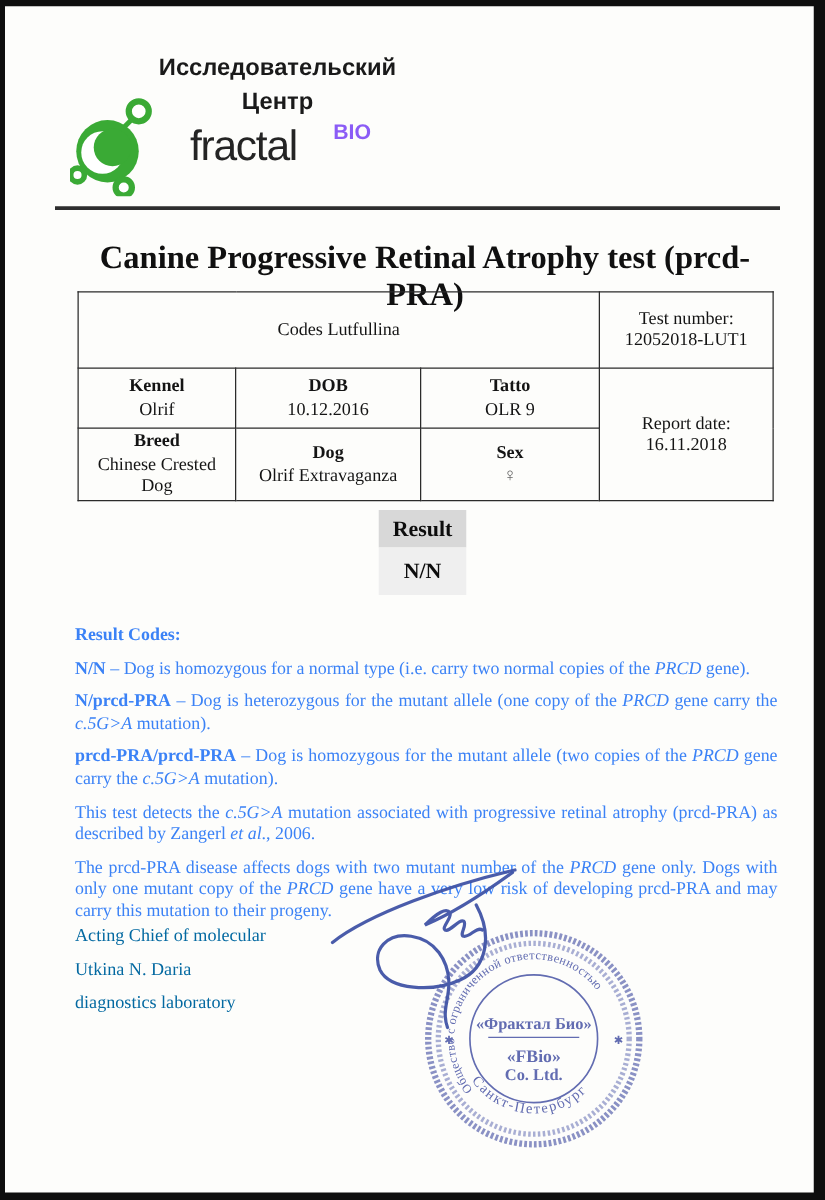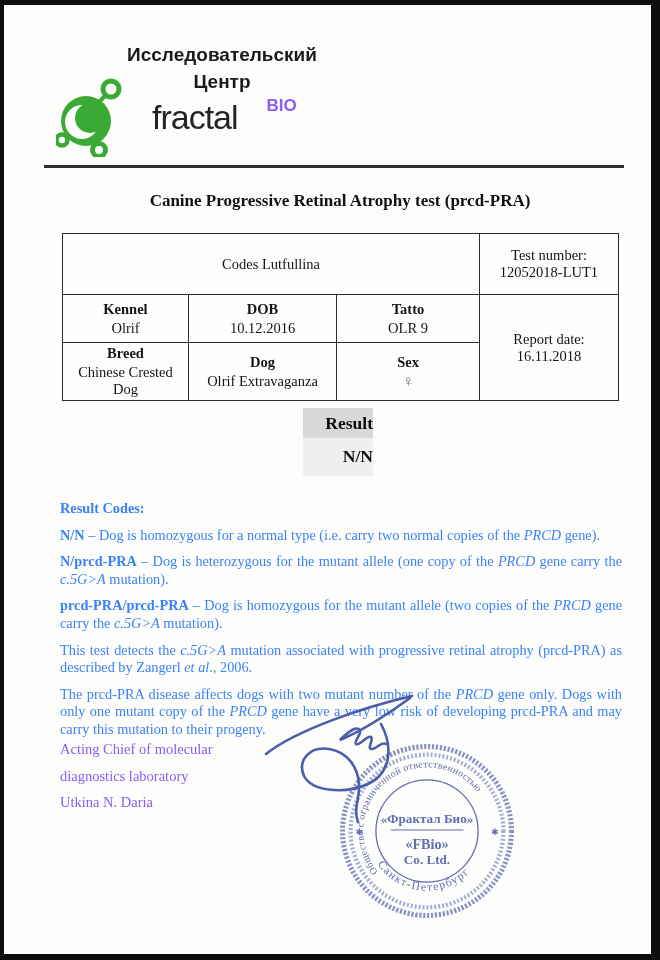--- a/index.html
+++ b/index.html
@@ -16,45 +16,45 @@
   .logo{position:absolute;top:72px;left:52px;display:flex;align-items:center;gap:28px;}
   .logo-word{font-family:"Liberation Sans","DejaVu Sans",sans-serif;font-size:34px;
     color:#242424;letter-spacing:-1px;margin-left:2px;}
   .logo-sup{font-family:"Liberation Sans","DejaVu Sans",sans-serif;color:#8b5cf6;
     font-size:17px;font-weight:bold;position:relative;top:-11px;margin-left:1px;}
   .address{position:absolute;top:33px;left:320px;width:302px;text-align:center;
     font-size:15px;line-height:19.5px;color:#141414;}
   .rule{position:absolute;top:160px;left:40px;width:580px;height:2.5px;background:#2e2e2e;}
   
   .title{position:absolute;top:186px;left:58px;width:556px;text-align:center;
-    font-size:17px;font-weight:bold;color:#101010;}
+    font-size:26px;font-weight:bold;color:#101010;}
   
   table.info{position:absolute;top:228px;left:58px;width:556px;border-collapse:collapse;
     table-layout:fixed;font-size:14.5px;color:#141414;}
   table.info td{border:1.5px solid #2b2b2b;text-align:center;vertical-align:middle;padding:2px 4px;}
   td.owner-cell{height:56px;}
   tr.r2 td{height:43px;}
   tr.r3 td{height:46px;}
   .cl{font-weight:bold;}
   .cv{margin-top:2px;}
   .sex{color:#666;font-size:15px;}
   
-  .result-box{position:absolute;top:403px;left:299px;width:70px;text-align:right;
+  .result-box{position:absolute;top:403px;left:299px;width:70px;text-align:center;
     font-weight:bold;font-size:17.5px;color:#0d0d0d;}
   .result-box .rh{background:#d8d8d8;height:30px;line-height:30px;}
   .result-box .rv{background:#efefef;height:38px;line-height:36px;}
   
   .body-text{position:absolute;top:495px;left:56px;width:562px;font-size:14.3px;
     line-height:17.6px;text-align:justify;color:#3b82f6;}
   .body-text .codes-heading{font-weight:bold;margin:0 0 9px 0;}
   .body-text p{margin:0 0 9px 0;}
   .body-text b{font-weight:bold;}
   .body-text i{font-style:italic;}
   
-  .sig-block{position:absolute;top:731px;left:56px;font-size:14.5px;line-height:26.5px;color:#8b5cf6;}
+  .sig-block{position:absolute;top:731px;left:56px;font-size:14.5px;line-height:26.5px;color:#0369a1;}
   
   .stamp{position:absolute;left:334px;top:737px;width:178px;height:178px;opacity:.92;}
   .signature{position:absolute;left:256px;top:681px;width:190px;height:140px;}
   .stamp text{font-family:"Liberation Serif","DejaVu Serif",serif;}
 </style>
 </head>
 <body>
 
 <div class="page">
 
@@ -150,22 +150,22 @@
 
     <p><b>prcd-PRA/prcd-PRA</b><span> – Dog is homozygous for the mutant allele (two copies of the </span><i>PRCD</i><span> gene carry the </span><i>c.5G&gt;A</i><span> mutation).</span></p>
 
     <p><span>This test detects the </span><i>c.5G&gt;A</i><span> mutation associated with progressive retinal atrophy (prcd-PRA) as described by Zangerl </span><i>et al</i><span>., 2006.</span></p>
 
     <p><span>The prcd-PRA disease affects dogs with two mutant number of the </span><i>PRCD</i><span> gene only. Dogs with only one mutant copy of the </span><i>PRCD</i><span> gene have a very low risk of developing prcd-PRA and may carry this mutation to their progeny.</span></p>
   </div>
 
   <div class="sig-block">
     <div>Acting Chief of molecular</div>
+    <div>Utkina N. Daria</div>
     <div>diagnostics laboratory</div>
-    <div>Utkina N. Daria</div>
   </div>
 
   <svg class="stamp" viewBox="0 0 176 176">
     <defs>
       <path id="arcTop" d="M 39.7 128.5 A 63 63 0 1 1 136.3 128.5"></path>
       <path id="arcBottom" d="M 36.9 117.5 A 59 59 0 0 0 139.1 117.5"></path>
     </defs>
     <circle cx="88" cy="88" r="83.5" fill="none" stroke="#5560ab" stroke-width="5" stroke-dasharray="2.2 1.7" opacity="0.75"></circle>
     <circle cx="88" cy="88" r="75.5" fill="none" stroke="#5560ab" stroke-width="4.2" stroke-dasharray="2 1.9" opacity="0.55"></circle>
     <text font-size="9.8" letter-spacing="0.3" fill="#5560ab">

